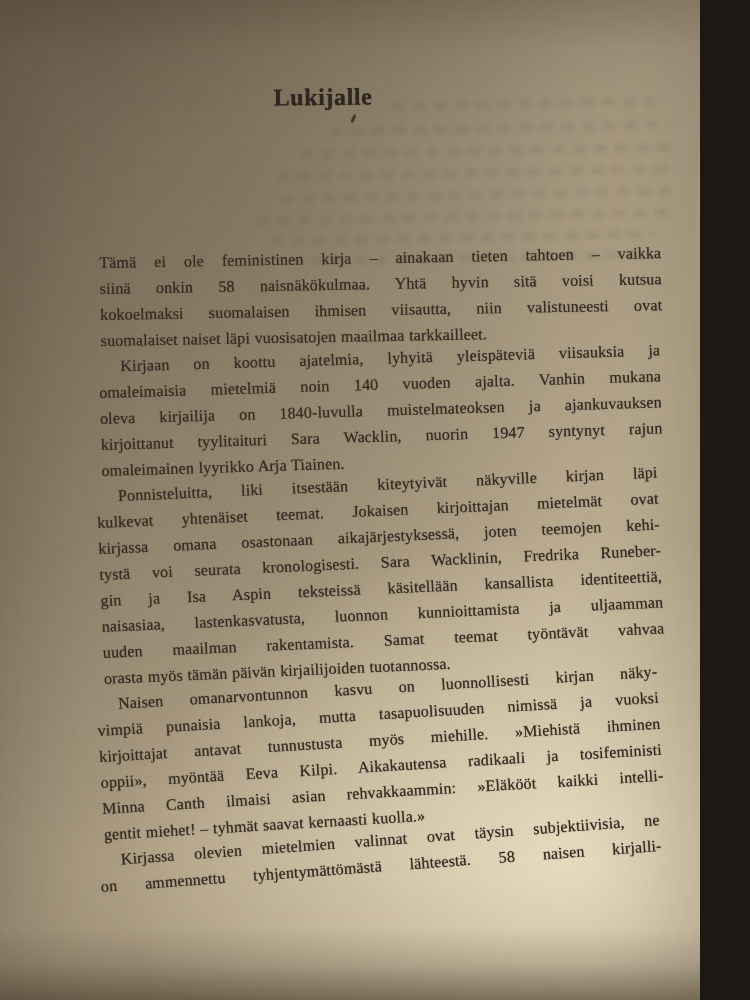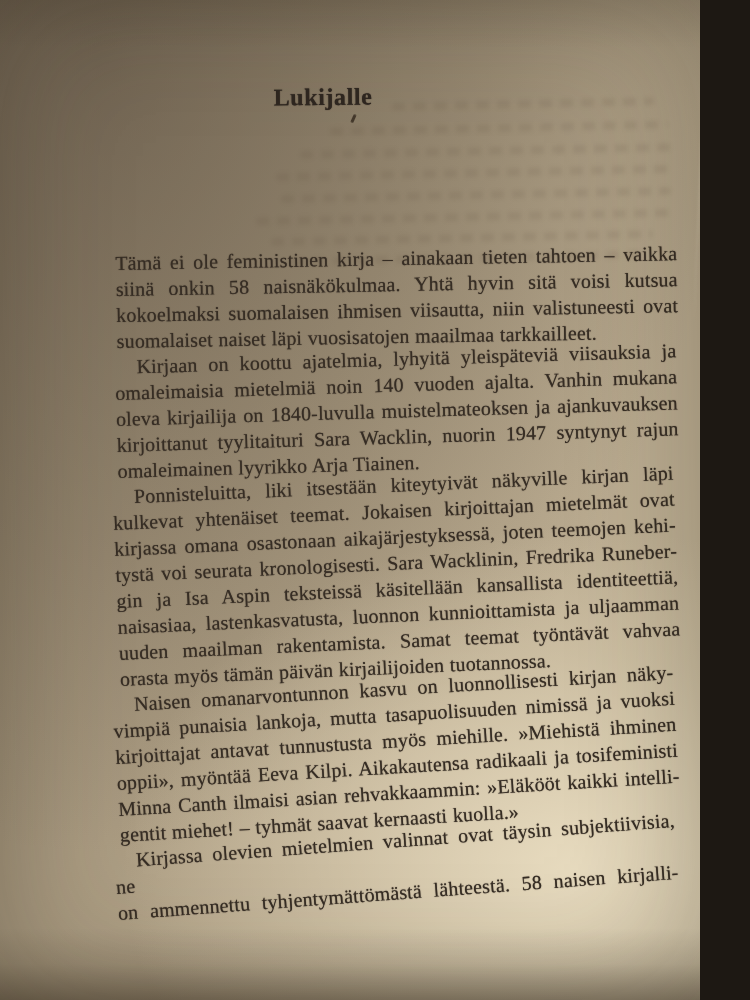--- a/index.html
+++ b/index.html
@@ -58,22 +58,22 @@
 
   
   .title {
     position: absolute; left: 100px; top: 84px; width: 562px;
     margin: 0; text-align: center;
     font-size: 24px; font-weight: 600; letter-spacing: 0.6px;
     color: #2f2720; text-shadow: 0 0 1.1px rgba(47,39,32,0.85);
     transform: translateX(-58px) rotate(-0.6deg);
   }
   .text-col {
-    position: absolute; left: 116px; top: 250px; width: 562px;
-    color: #362d24; font-size: 20px; line-height: 26px;
+    position: absolute; left: 100px; top: 250px; width: 562px;
+    color: #362d24; font-size: 16px; line-height: 26px;
     letter-spacing: 0.15px; word-spacing: 0.5px;
     text-shadow: 0 0 1.1px rgba(54,45,36,0.8);
   }
   .para { transform-origin: 0% 50%; }
   .para-0 { transform: rotate(-1.0deg); }
   .para-1 { transform: rotate(-1.7deg); }
   .para-2 { transform: rotate(-2.5deg); }
   .para-3 { transform: rotate(-3.4deg); }
   .para-4 { transform: rotate(-4.2deg); }
   .line { text-align: justify; text-align-last: justify; }

